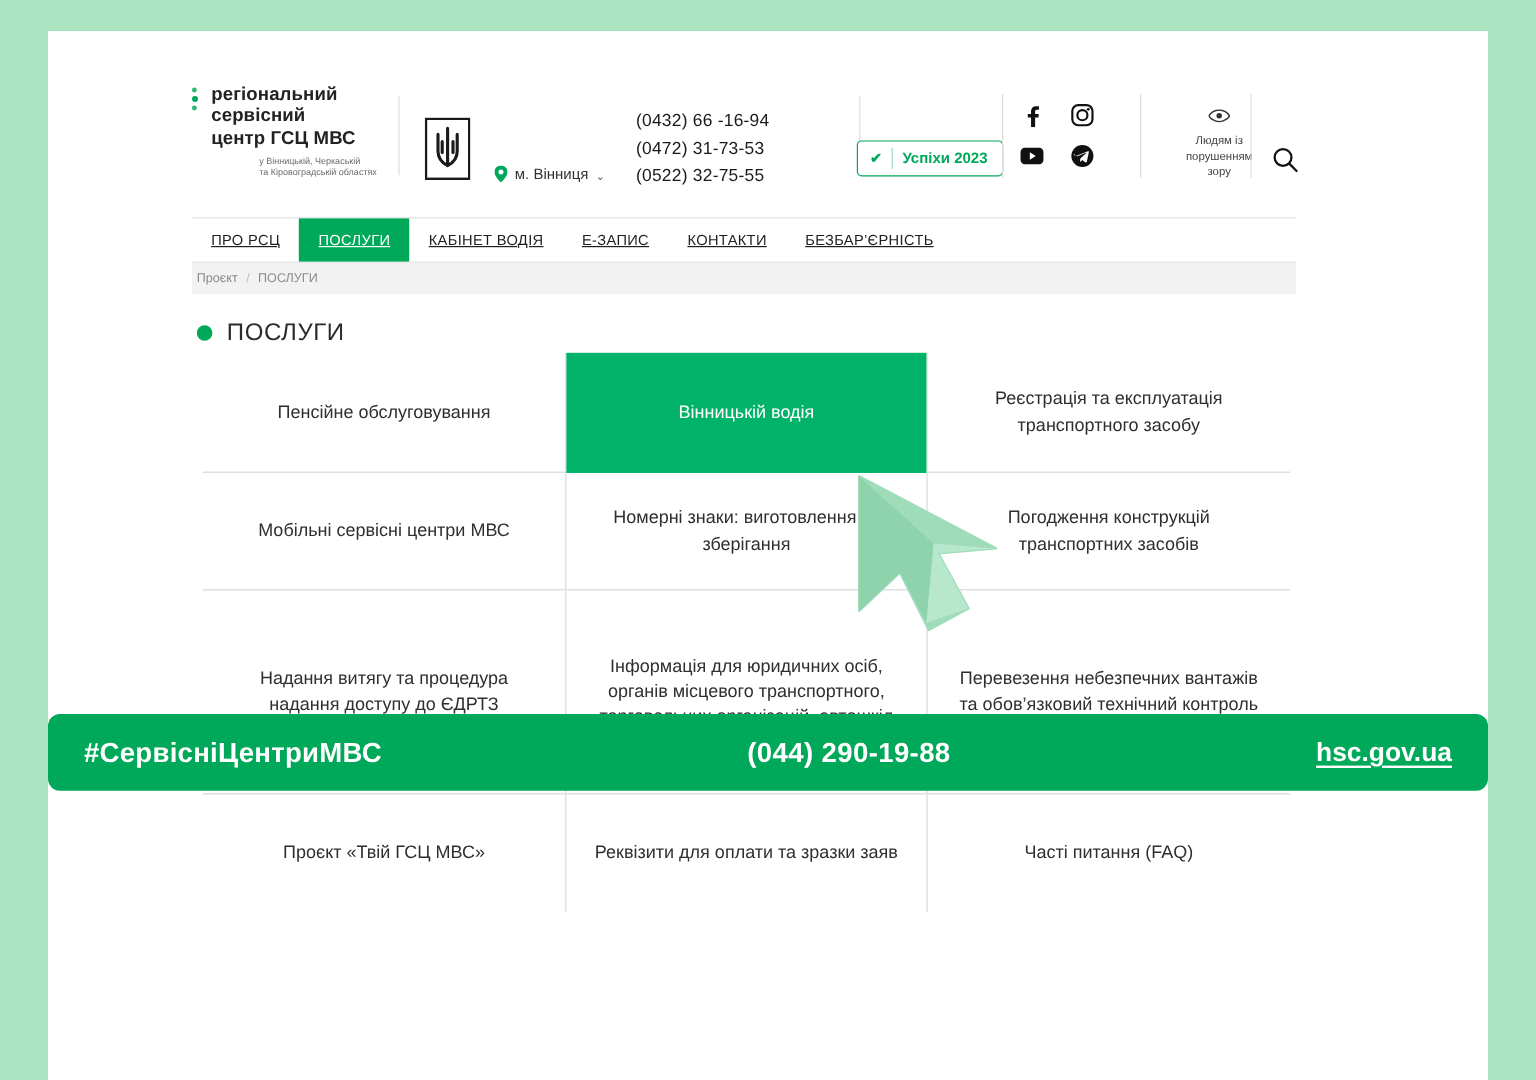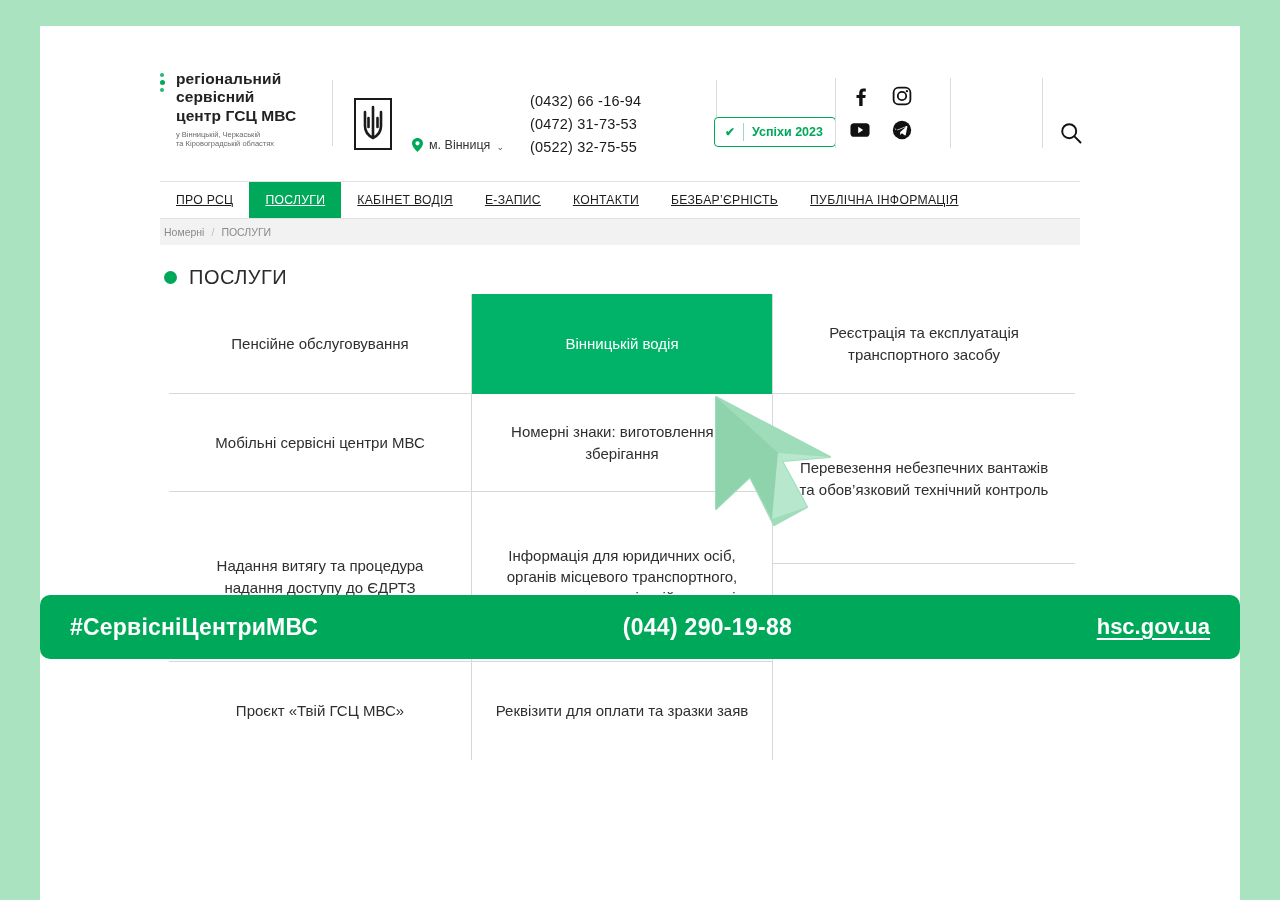--- a/index.html
+++ b/index.html
@@ -60,21 +60,21 @@
   .logo-dots i {
     display: block; width: 5px; height: 5px; border-radius: 50%;
     background: #00a859; margin-bottom: 3px;
   }
   .logo-dots i.small { width: 4px; height: 4px; opacity: .85; }
   .logo-text-main {
     font-size: 15.5px; font-weight: bold; color: #222; line-height: 1.18;
     letter-spacing: .1px;
   }
   .logo-text-sub {
-    margin-top: 5px; font-size: 7.5px; color: #6a6a6a; line-height: 1.25;
+    margin-top: 5px; font-size: 7.5px; color: #6a6a6a; line-height: 1.25; margin-left: 40px;
   }
   .logo-divider {
     position: absolute; left: 292px; top: 42px;
     width: 1px; height: 66px; background: #dcdcdc;
   }
 
   .coat {
     position: absolute; left: 312px; top: 58px;
     width: 42px; height: 56px;
     display: flex; align-items: center; justify-content: center;
@@ -329,43 +329,53 @@
           <span class="soc">
             <svg width="20" height="20" viewBox="0 0 20 20">
                 <circle cx="10" cy="10" r="9.2" fill="#111"></circle>
                 <path d="M4.6 9.9l10-3.9c.5-.18.93.11.77.85l-1.7 8.03c-.13.6-.5.75-1 .47l-2.76-2.04-1.33 1.28c-.15.15-.27.27-.55.27l.2-2.8 5.1-4.6c.22-.2-.05-.31-.34-.12L5.9 10.3l-2.7-.84c-.59-.19-.6-.59.14-.87z" fill="#fff"></path>
               </svg>
           </span>
         </div>
 
         <div class="hdr-divider-4"></div>
 
+        <div class="accessibility">
+          <span class="eye">
+            <svg width="18" height="11" viewBox="0 0 18 11">
+                <path d="M9 .6C4.9.6 1.6 3.3.4 5.5 1.6 7.7 4.9 10.4 9 10.4s7.4-2.7 8.6-4.9C16.4 3.3 13.1.6 9 .6z" fill="none" stroke="#333" stroke-width="1.2"></path>
+                <circle cx="9" cy="5.5" r="2.3" fill="#333"></circle>
+              </svg>
+          </span>
+          <span>Людям із</span><br>
+          <span>порушенням</span><br>
+          <span>зору</span>
+        </div>
 
         <div class="hdr-divider-5"></div>
 
         <div class="search-icon">
           <svg width="22" height="22" viewBox="0 0 22 22">
               <circle cx="9.2" cy="9.2" r="7" fill="none" stroke="#111" stroke-width="1.9"></circle>
               <line x1="14.4" y1="14.4" x2="20.5" y2="20.5" stroke="#111" stroke-width="1.9" stroke-linecap="round"></line>
             </svg>
         </div>
       </div>
 
       <div class="nav">
         <div class="nav-item">ПРО РСЦ</div>
         <div class="nav-item active">ПОСЛУГИ</div>
         <div class="nav-item">КАБІНЕТ ВОДІЯ</div>
         <div class="nav-item">Е-ЗАПИС</div>
         <div class="nav-item">КОНТАКТИ</div>
         <div class="nav-item">БЕЗБАР’ЄРНІСТЬ</div>
-        <div class="nav-item">ПУБЛІЧНА ІНФОРМАЦІЯ</div>
       </div>
 
       <div class="crumb-bar">
-        <span>Номерні</span>
+        <span>Проєкт</span>
         <span class="crumb-sep">/</span>
         <span>ПОСЛУГИ</span>
       </div>
 
       <div class="page-title">
         <span class="title-dot"></span>
         <span>ПОСЛУГИ</span>
       </div>
 
       <div class="grid">
@@ -379,20 +389,21 @@
 
         <div class="col mid">
           <div class="cell r1 highlight">Вінницькій водія</div>
           <div class="cell r2">Номерні знаки: виготовлення та зберігання</div>
           <div class="cell r3">Інформація для юридичних осіб, органів місцевого транспортного, торговельних організацій, автошкіл</div>
           <div class="cell r4">Реквізити для оплати та зразки заяв</div>
         </div>
 
         <div class="col">
           <div class="cell r1">Реєстрація та експлуатація транспортного засобу</div>
+          <div class="cell r2">Погодження конструкцій транспортних засобів</div>
           <div class="cell r3">Перевезення небезпечних вантажів та обов’язковий технічний контроль</div>
           <div class="cell r4">Часті питання (FAQ)</div>
         </div>
       </div>
 
       <div class="cursor">
         <svg width="195" height="140" viewBox="0 0 195 140">
           <g>
             <path d="M4 6 L4 118 L38 86 L62 134 L95 116 L70 70 L118 66 Z" fill="#9fdcba" stroke="#9fdcba" stroke-width="2" stroke-linejoin="round"></path>
             <path d="M4 6 L4 118 L38 86 L60 128 L66 62 Z" fill="#8ed2ab" opacity="0.95"></path>

